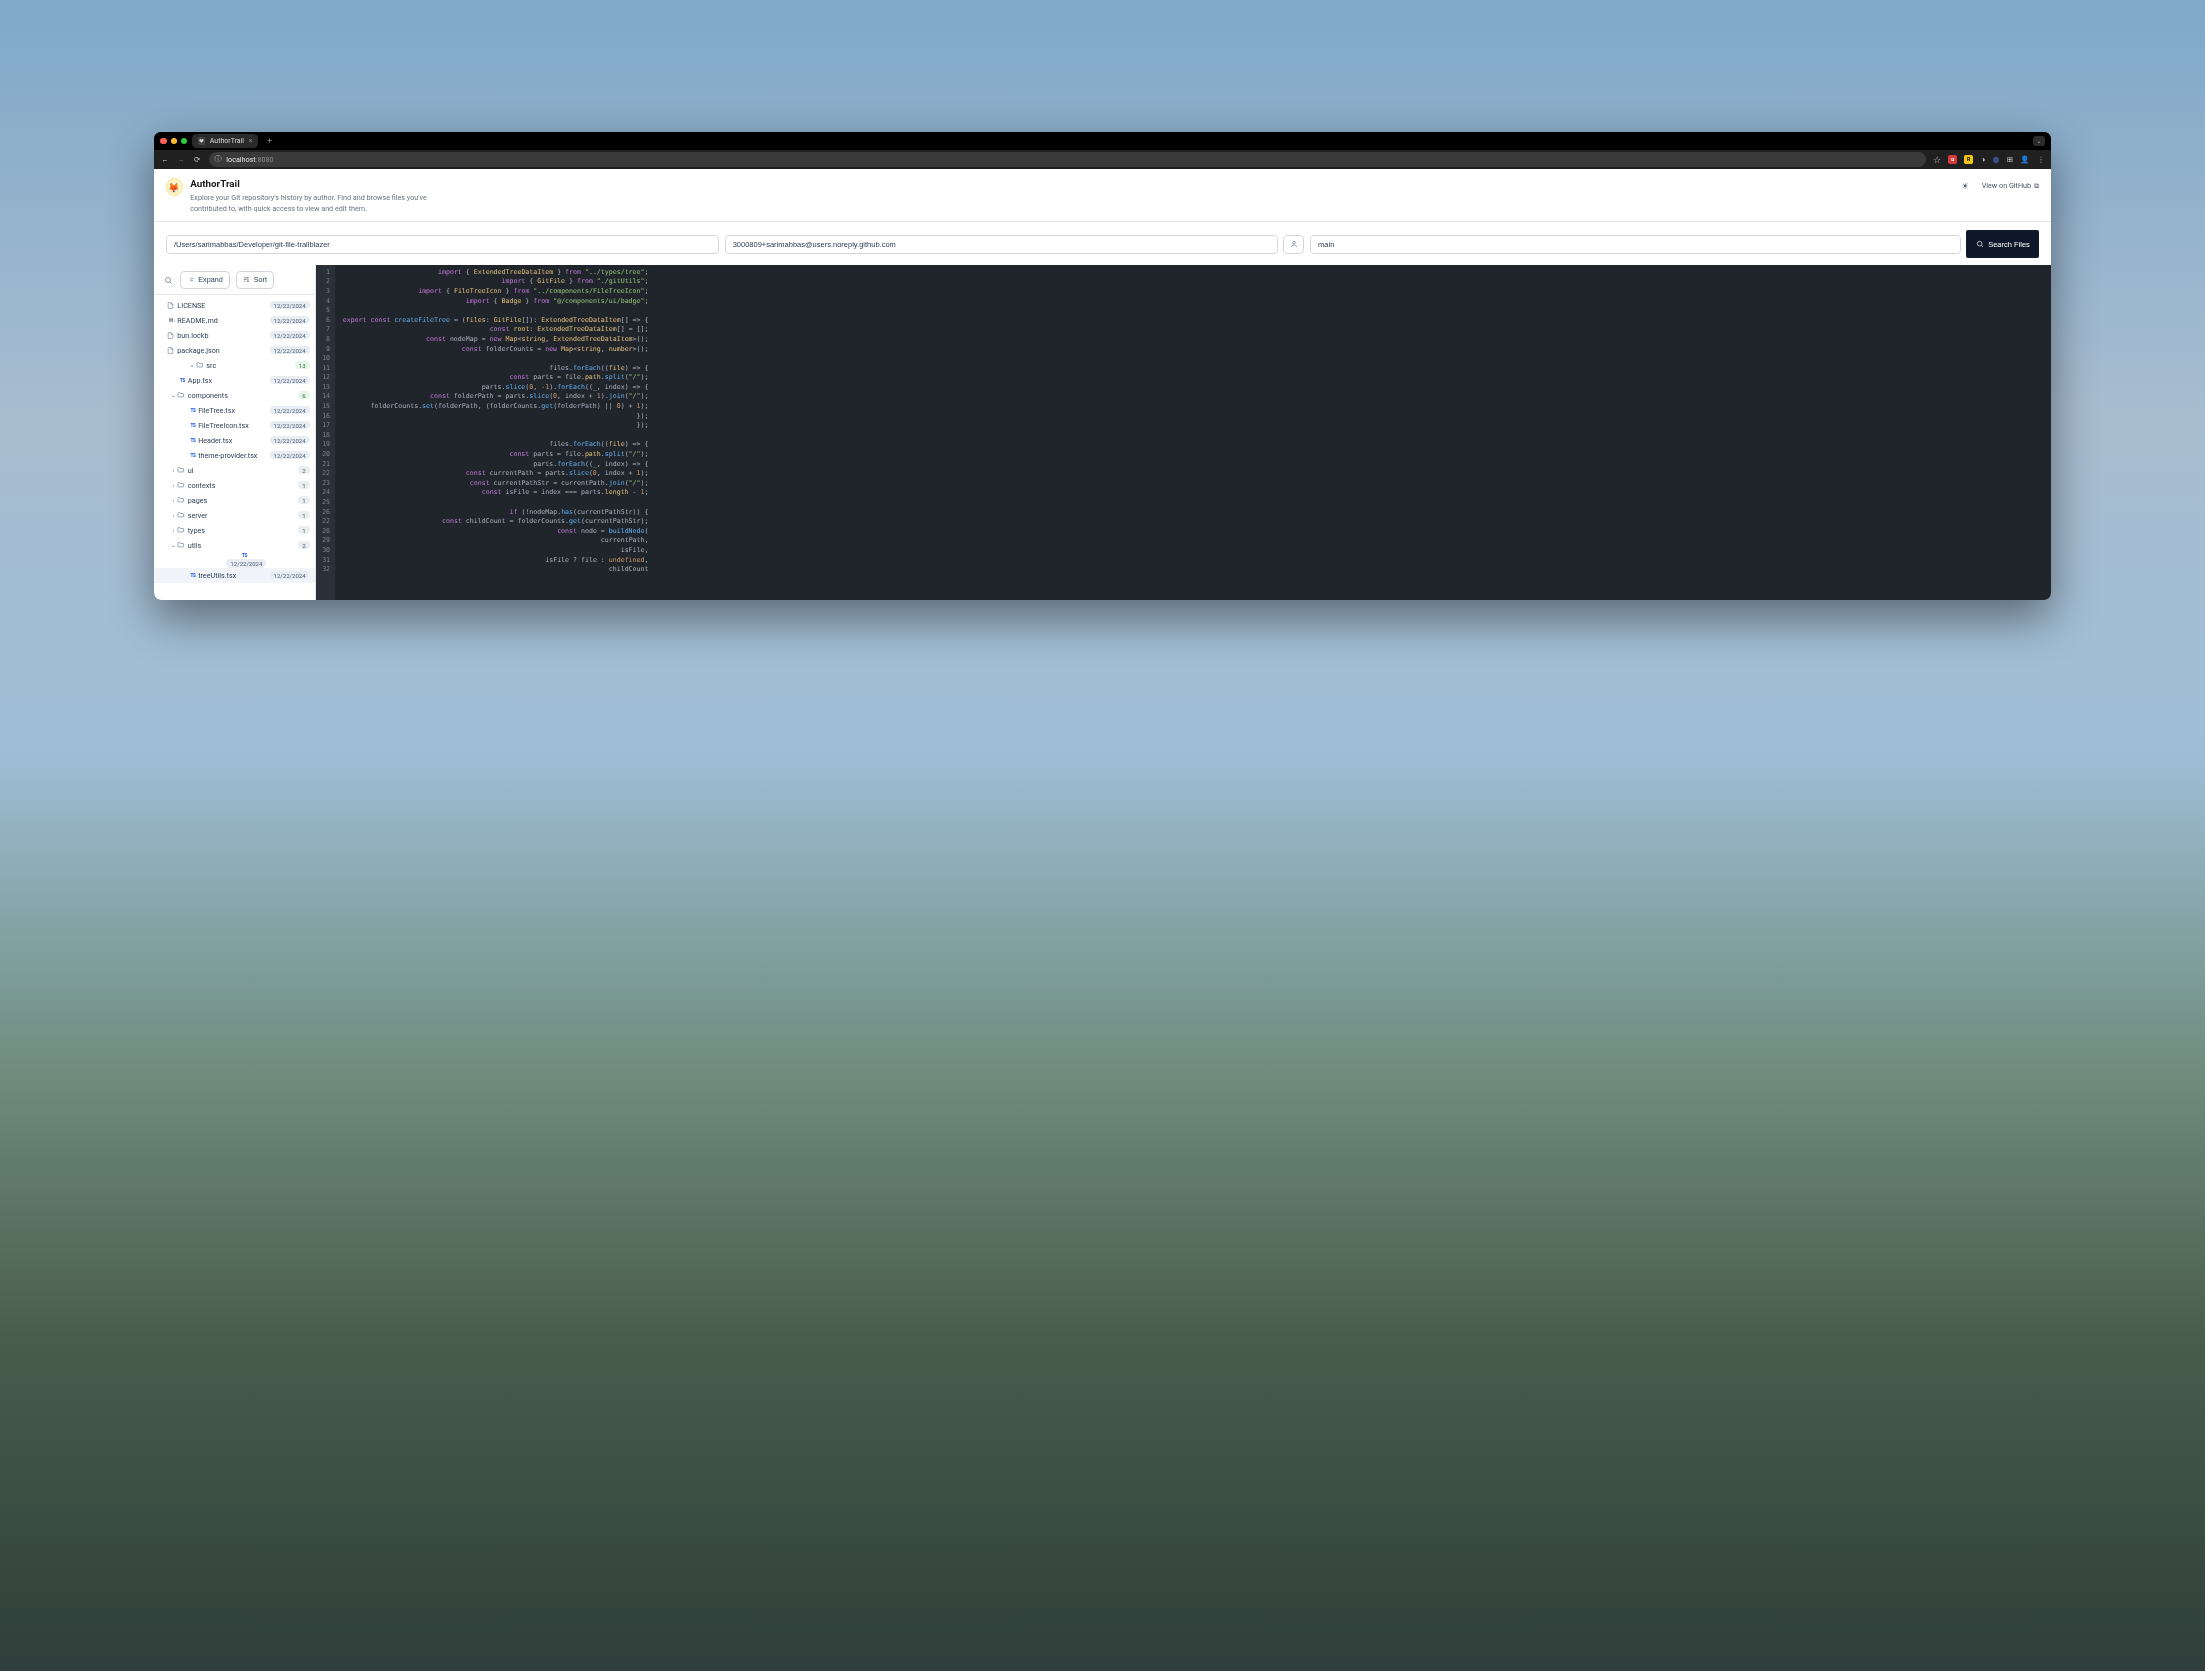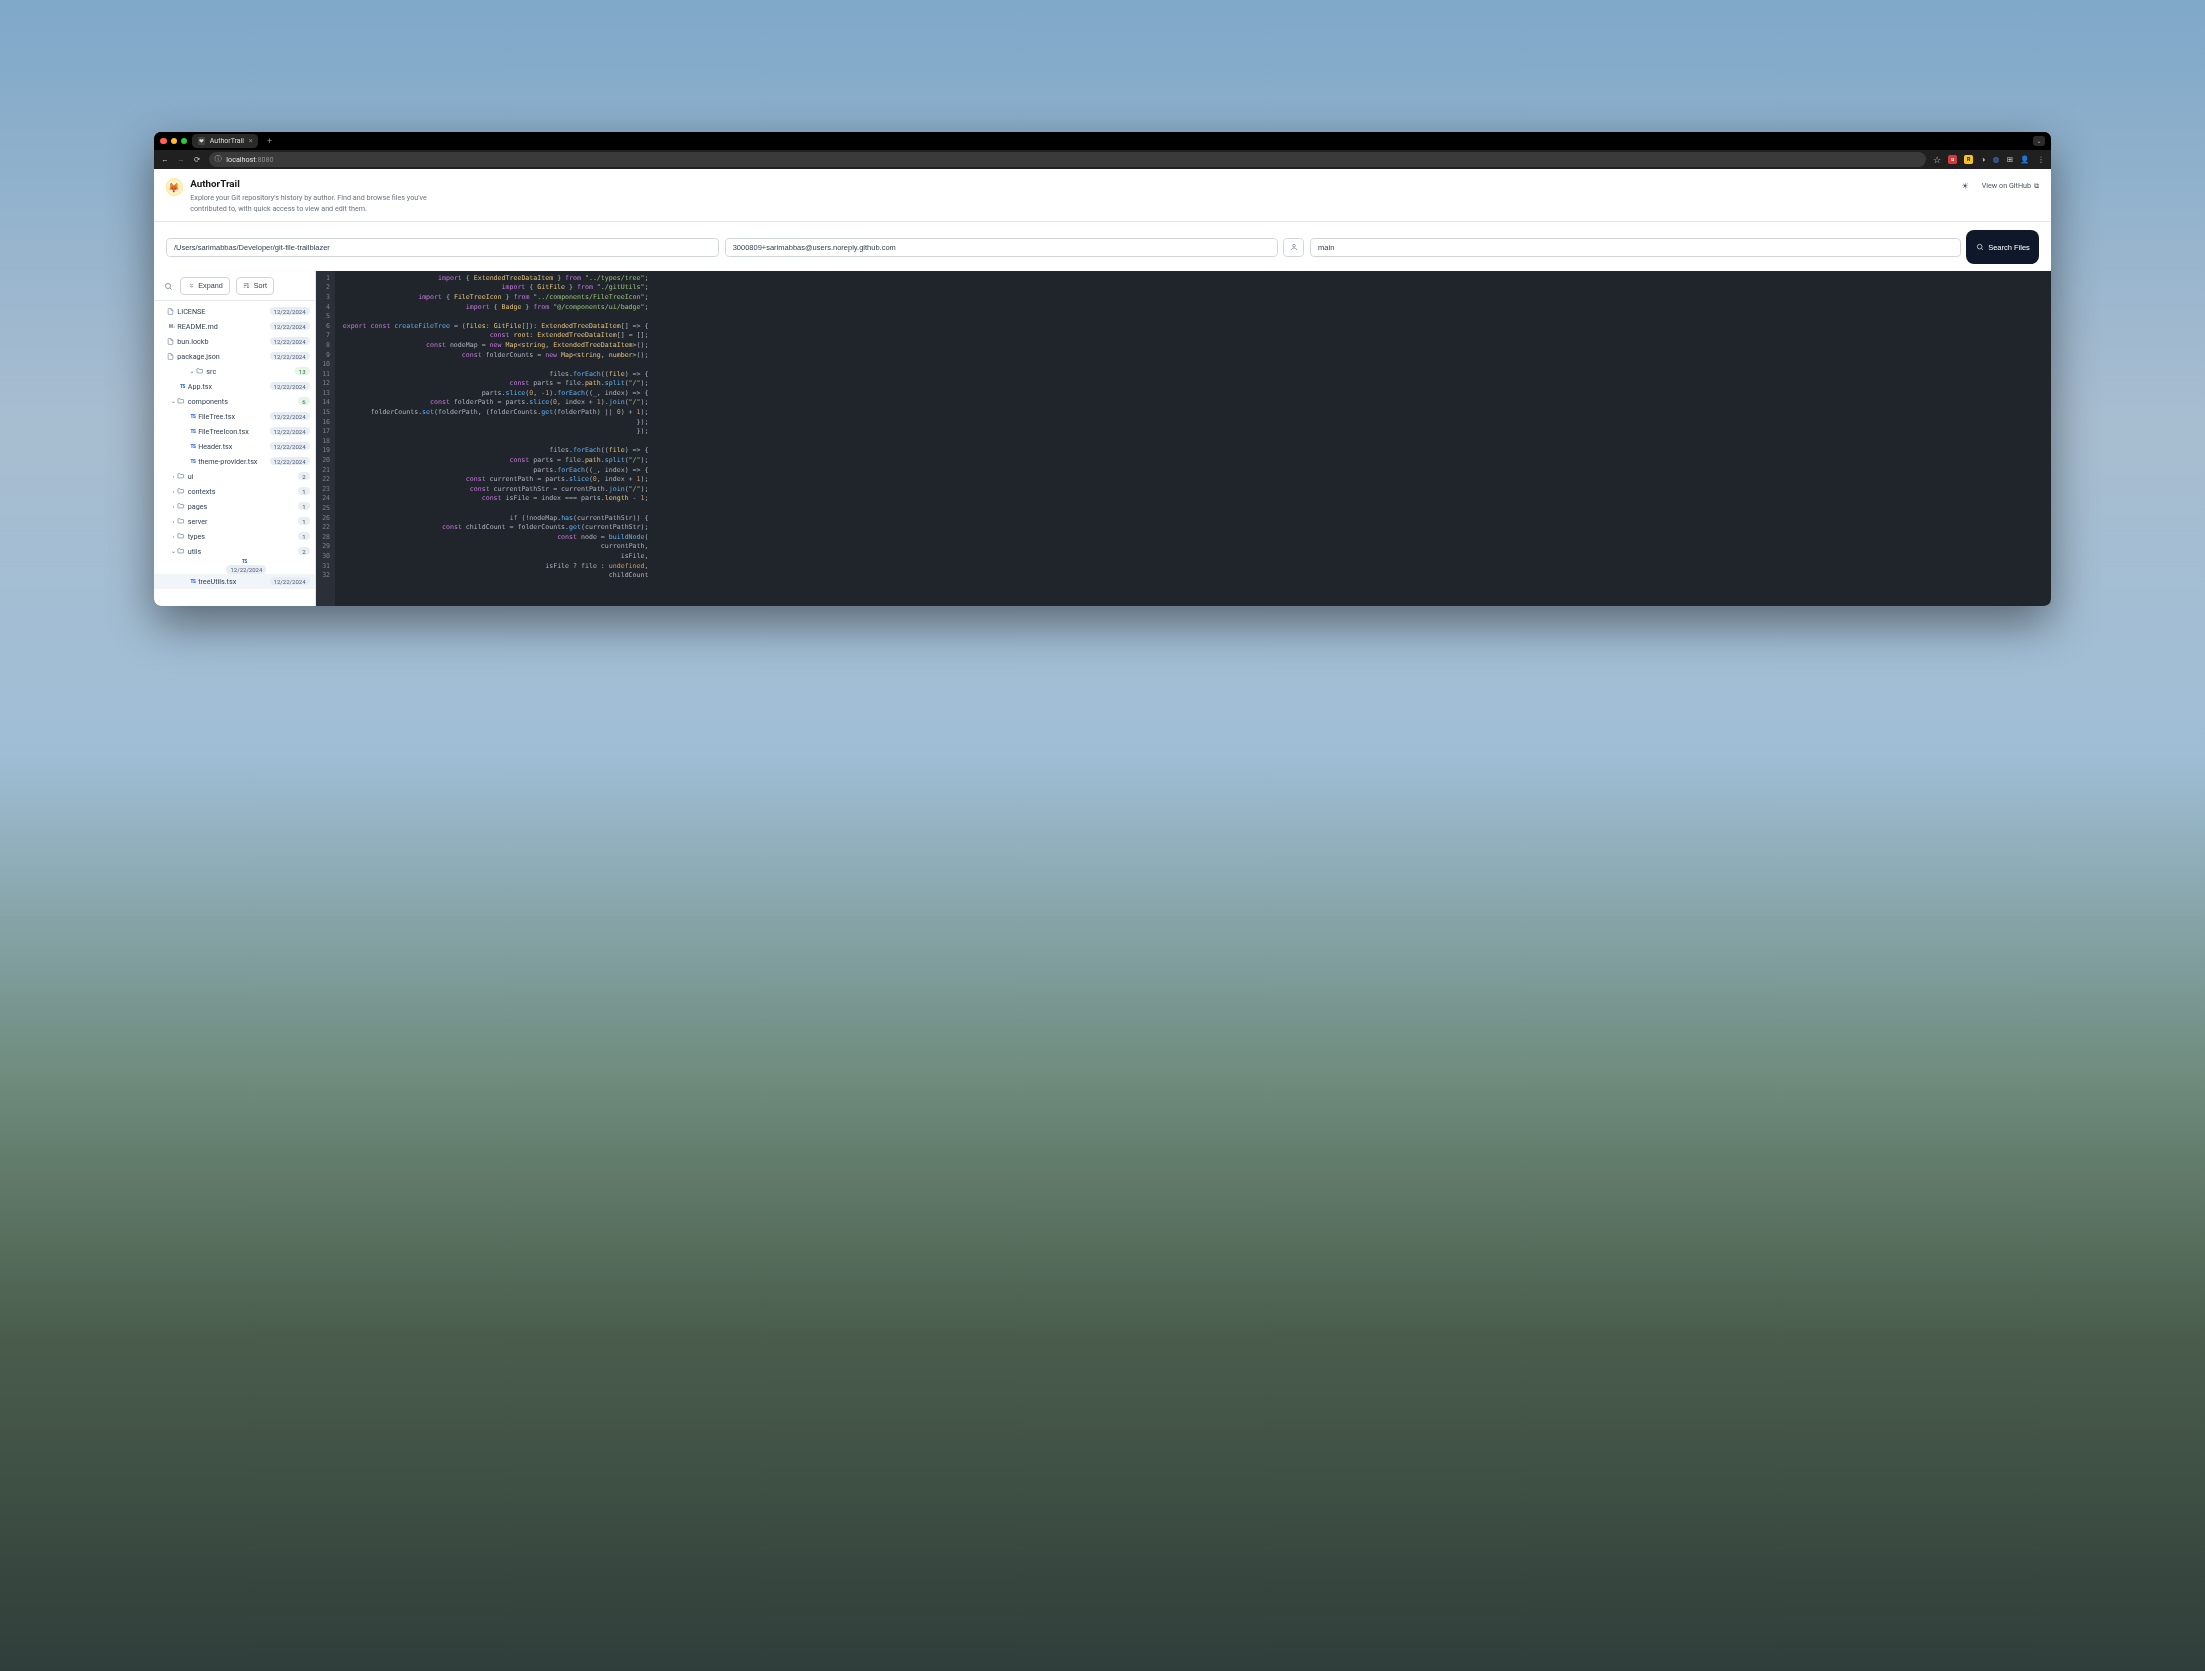--- a/index.html
+++ b/index.html
@@ -80,21 +80,21 @@
 .icon-btn{background:none;border:none;color:#475569;font-size:8.7px;cursor:pointer;padding:2.3px;}
 .gh-link{color:#4b5563;font-size:7.2px;text-decoration:none;display:flex;align-items:center;gap:2.9px;}
 .app-sub{color:var(--text-muted);font-size:7.2px;margin-top:3.5px;line-height:1.5;max-width:248px;}
 
 .search-row{display:flex;gap:5.8px;padding:8px 11.6px 7px;align-items:center;}
 .in{height:19.6px;border:0.6px solid var(--border-strong);border-radius:4.6px;padding:0 7px;font-size:7.5px;color:#334155;background:#fff;}
 .in.repo{flex:1.1;}
 .in.email{flex:1.1;}
 .in.branch{flex:1.3;}
 .in.small{width:21px;display:flex;align-items:center;justify-content:center;padding:0;}
-.btn-dark{height:34px;border:none;border-radius:8px;background:var(--btn-dark);color:#fff;font-size:7.5px;font-weight:500;padding:0 9.2px;display:flex;align-items:center;gap:4.6px;cursor:pointer;}
+.btn-dark{height:28px;border:none;border-radius:2px;background:var(--btn-dark);color:#fff;font-size:7.5px;font-weight:500;padding:0 9.2px;display:flex;align-items:center;gap:4.6px;cursor:pointer;}
 
 .body-row{display:flex;height:335px;}
 .sidebar{width:162px;border-right:0.6px solid var(--border);display:flex;flex-direction:column;}
 .sb-toolbar{display:flex;align-items:center;gap:5.8px;padding:5.8px 7px;border-bottom:0.6px solid var(--border);}
 .sb-toolbar .icon-btn{color:#64748b;}
 .pill-btn{height:17.3px;border:0.6px solid var(--border-strong);border-radius:4px;background:#fff;font-size:7.2px;padding:0 6.4px;display:flex;align-items:center;gap:3.5px;color:#334155;cursor:pointer;}
 .tree{flex:1;overflow:auto;padding:2.3px 0;}
 .tree-row{display:flex;align-items:center;height:15px;padding:0 5.8px 0 0;font-size:7.2px;color:#334155;cursor:pointer;}
 .tree-row.sel{background:var(--sel-row);}
 .tree-row .chevc{width:8px;text-align:center;color:#64748b;font-size:5.8px;}

